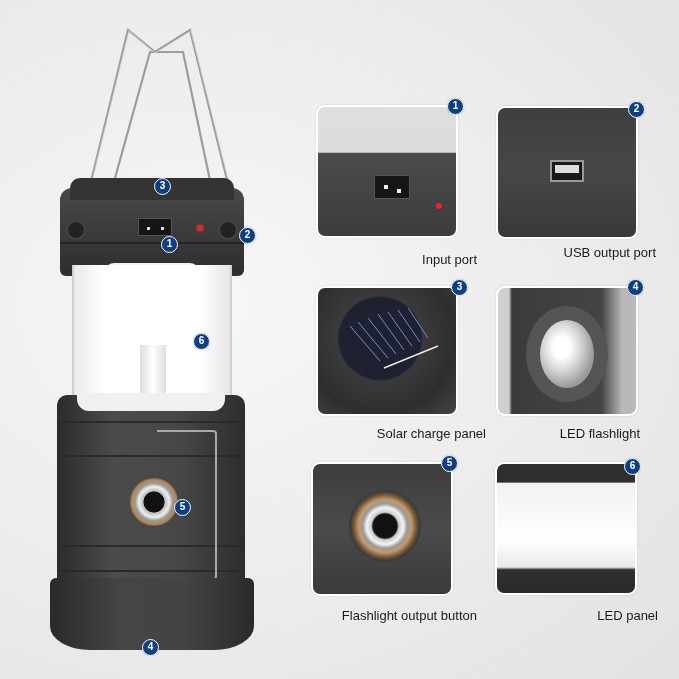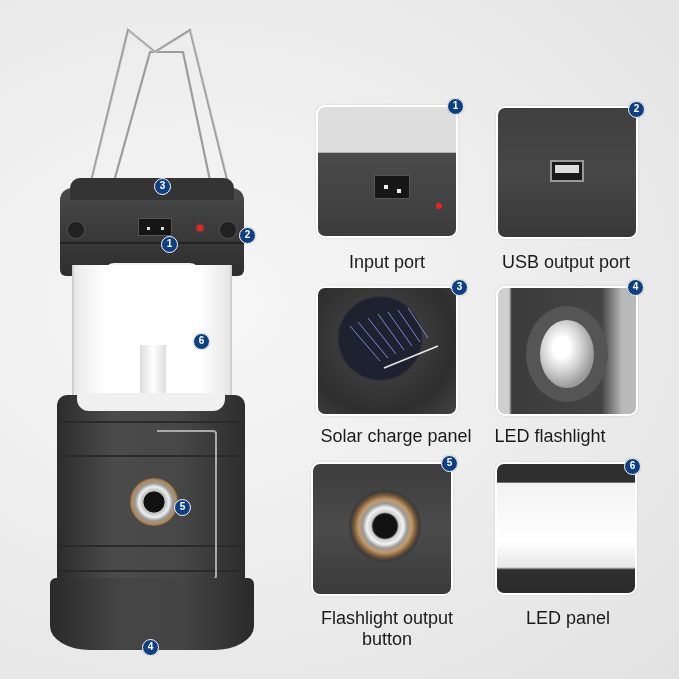--- a/index.html
+++ b/index.html
@@ -81,22 +81,22 @@
     position: absolute;
     width: 142px; height: 133px;
     border-radius: 9px;
     border: 2px solid #ffffff;
     overflow: hidden;
     box-shadow: 0 0 2px rgba(0,0,0,0.15);
   }
   .caption {
     position: absolute;
     width: 180px;
-    text-align: center;
-    font-size: 18px;
+    text-align: right;
+    font-size: 13px;
     color: #1a1a1a;
   }
   .p1 { background: linear-gradient(180deg, #dedede 0%, #dcdcdc 35%, #4b4b4b 36%, #3c3c3c 100%); }
   .p2 { background: linear-gradient(180deg, #3f3f3f 0%, #474747 50%, #383838 100%); }
   .p3 { background: radial-gradient(ellipse at 45% 40%, #1e2230 0 38%, #3a3a3a 40%, #2e2e2e 70%, #444 100%); }
   .p4 { background: linear-gradient(90deg, #cfcfcf 0 8%, #3b3b3b 10%, #444 75%, #b9b9b9 90%); }
   .p5 { background: linear-gradient(180deg, #3d3d3d 0%, #4b4b4b 50%, #3a3a3a 100%); }
   .p6 { background: linear-gradient(180deg, #2f2f2f 0 14%, #f2f2f2 15%, #ffffff 60%, #e8e8e8 80%, #303030 82%, #2a2a2a 100%); }
   .usb { position: absolute; left: 52px; top: 52px; width: 34px; height: 22px; background: #1a1a1a; border: 2px solid #999; }
   .usb::after { content: ""; position: absolute; left: 3px; top: 3px; width: 24px; height: 8px; background: #ddd; }
@@ -166,21 +166,21 @@
   </div>
   <div class="p1-led"></div>
 </div>
 <div class="badge" style="left:447px;top:98px">1</div>
 <div class="caption" style="left:297px;top:252px">Input port</div>
 
 <div class="panel p2" style="left:496px;top:106px">
   <div class="usb"></div>
 </div>
 <div class="badge" style="left:628px;top:101px">2</div>
-<div class="caption" style="left:476px;top:252px">USB output port</div>
+<div class="caption" style="left:476px;top:245px">USB output port</div>
 
 <div class="panel p3" style="left:316px;top:286px;height:130px">
   <svg class="solar-lines" width="100" height="70" viewBox="0 0 100 70">
     <g stroke="#7f86d8" stroke-width="1">
       <line x1="10" y1="20" x2="40" y2="55"></line>
         <line x1="18" y1="16" x2="48" y2="52"></line>
       <line x1="28" y1="12" x2="56" y2="48"></line>
         <line x1="38" y1="8" x2="64" y2="44"></line>
       <line x1="48" y1="6" x2="72" y2="40"></line>
         <line x1="58" y1="4" x2="80" y2="36"></line>

